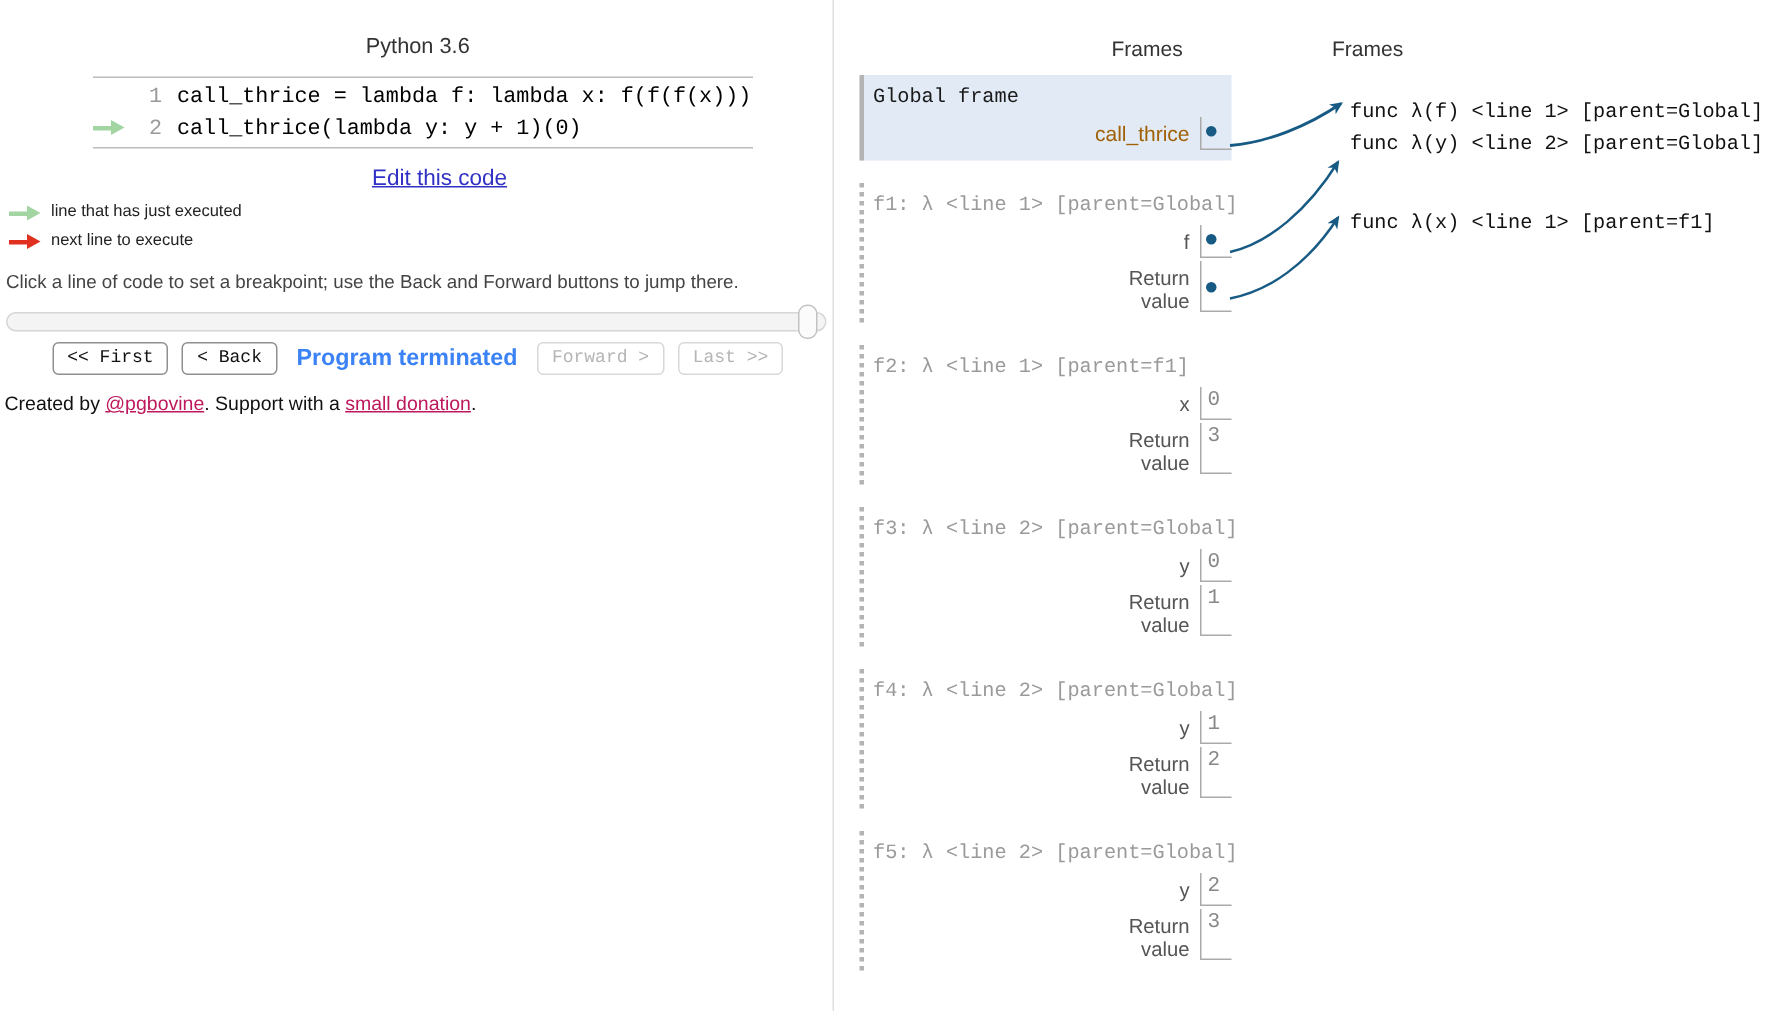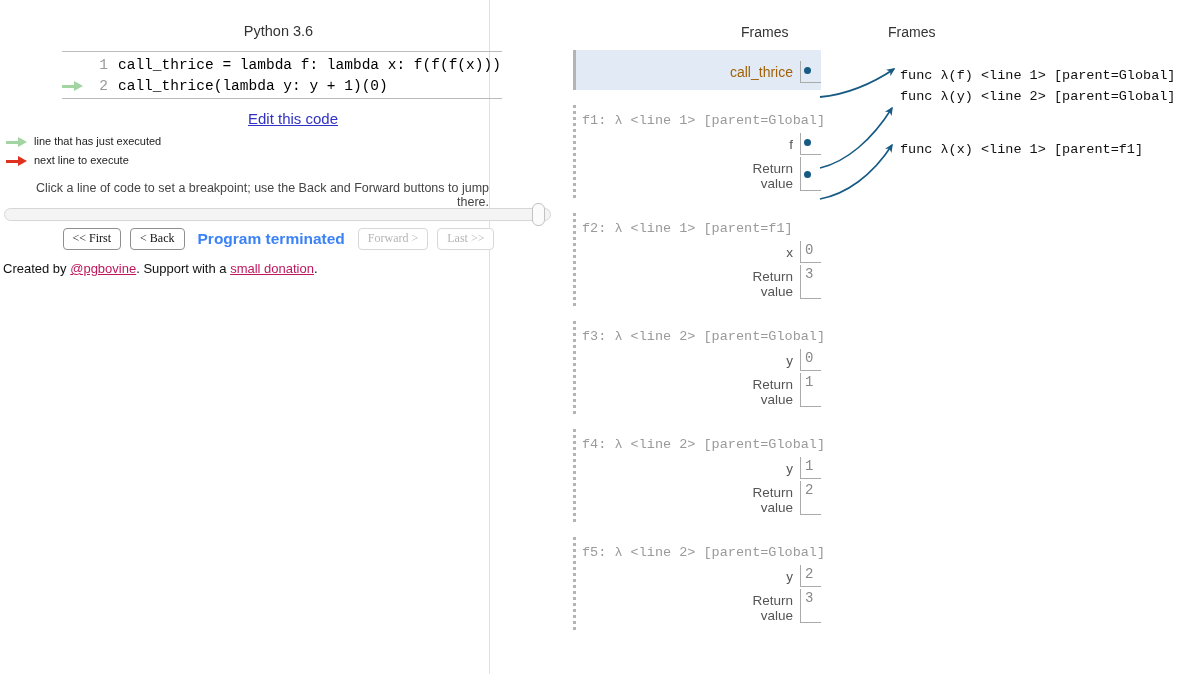--- a/index.html
+++ b/index.html
@@ -17,21 +17,21 @@
     overflow: hidden;
   }
   .mono {
     font-family: "Liberation Mono", "DejaVu Sans Mono", monospace;
   }
 
   
   #left-panel {
     position: absolute;
     left: 0; top: 0;
-    width: 490px;
+    width: 556px;
     height: 674px;
     border-right: 1px solid #e0e0e0;
     box-sizing: border-box;
   }
 
   #lang-label {
     position: absolute;
     left: 0; top: 23px;
     width: 557px;
     text-align: center;
@@ -185,21 +185,21 @@
     position: absolute;
     left: 0;
     top: 228px;
     width: 557px;
     display: flex;
     align-items: center;
     justify-content: center;
     gap: 9px;
   }
   .ctrl-btn {
-    font-family: Liberation Serif, serif;
+    font-family: Liberation Mono, monospace;
     font-size: 12px;
     padding: 3px 9px 4px 9px;
     border-radius: 4px;
     background: #ffffff;
     box-sizing: border-box;
     line-height: 13px;
   }
   .ctrl-btn.enabled {
     border: 1px solid #8f8f8f;
     color: #111111;
@@ -392,20 +392,21 @@
   <div id="credits">
     <span>Created by </span><a href="#">@pgbovine</a><span>. Support with a </span><a href="#">small donation</a><span>.</span>
   </div>
 </div>
 
 <div id="frames-header">Frames</div>
 <div id="objects-header">Frames</div>
 
 <div id="frames-col">
     <div class="frame global">
+      <div class="frame-title mono">Global frame</div>
       <div class="var-table">
         <div class="var-row">
           <div class="var-name">call_thrice</div>
           <div class="var-val">
             <span class="ptr-dot"></span>
           </div>
         </div>
       </div>
     </div>
     <div class="frame normal">

